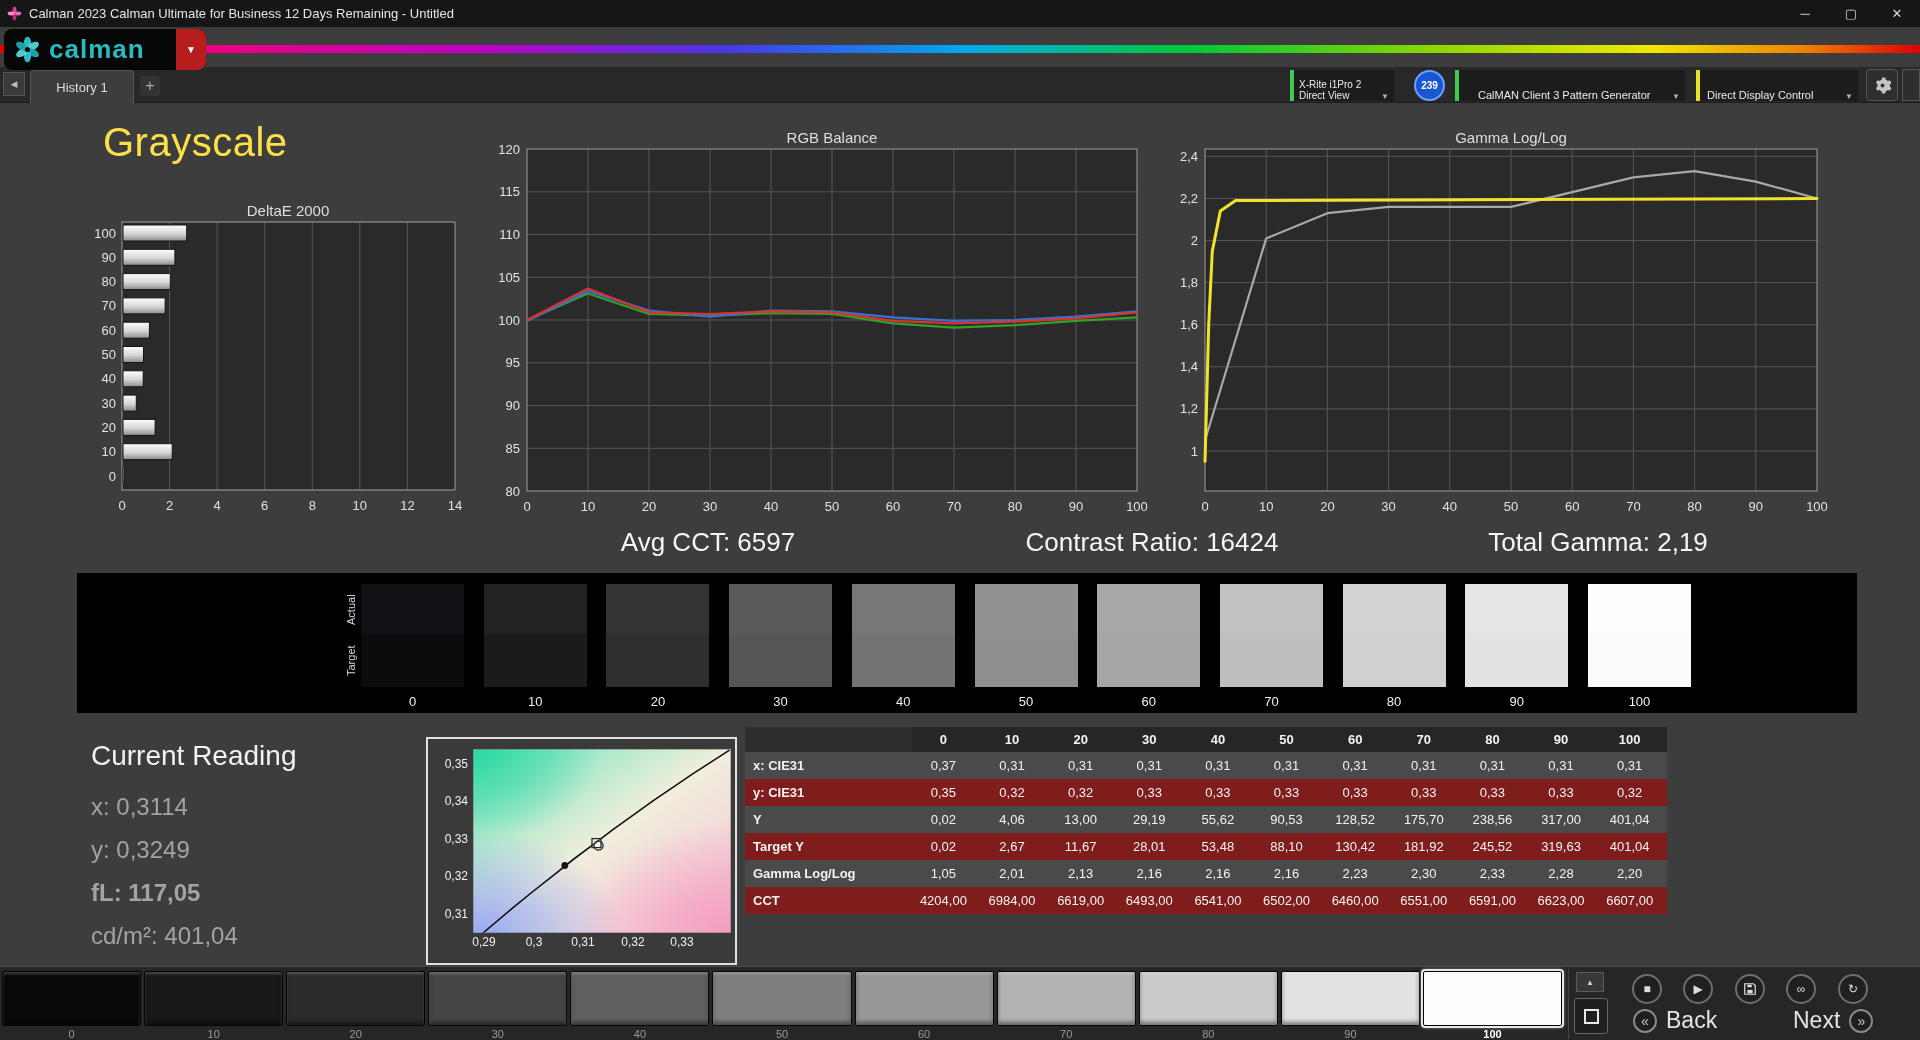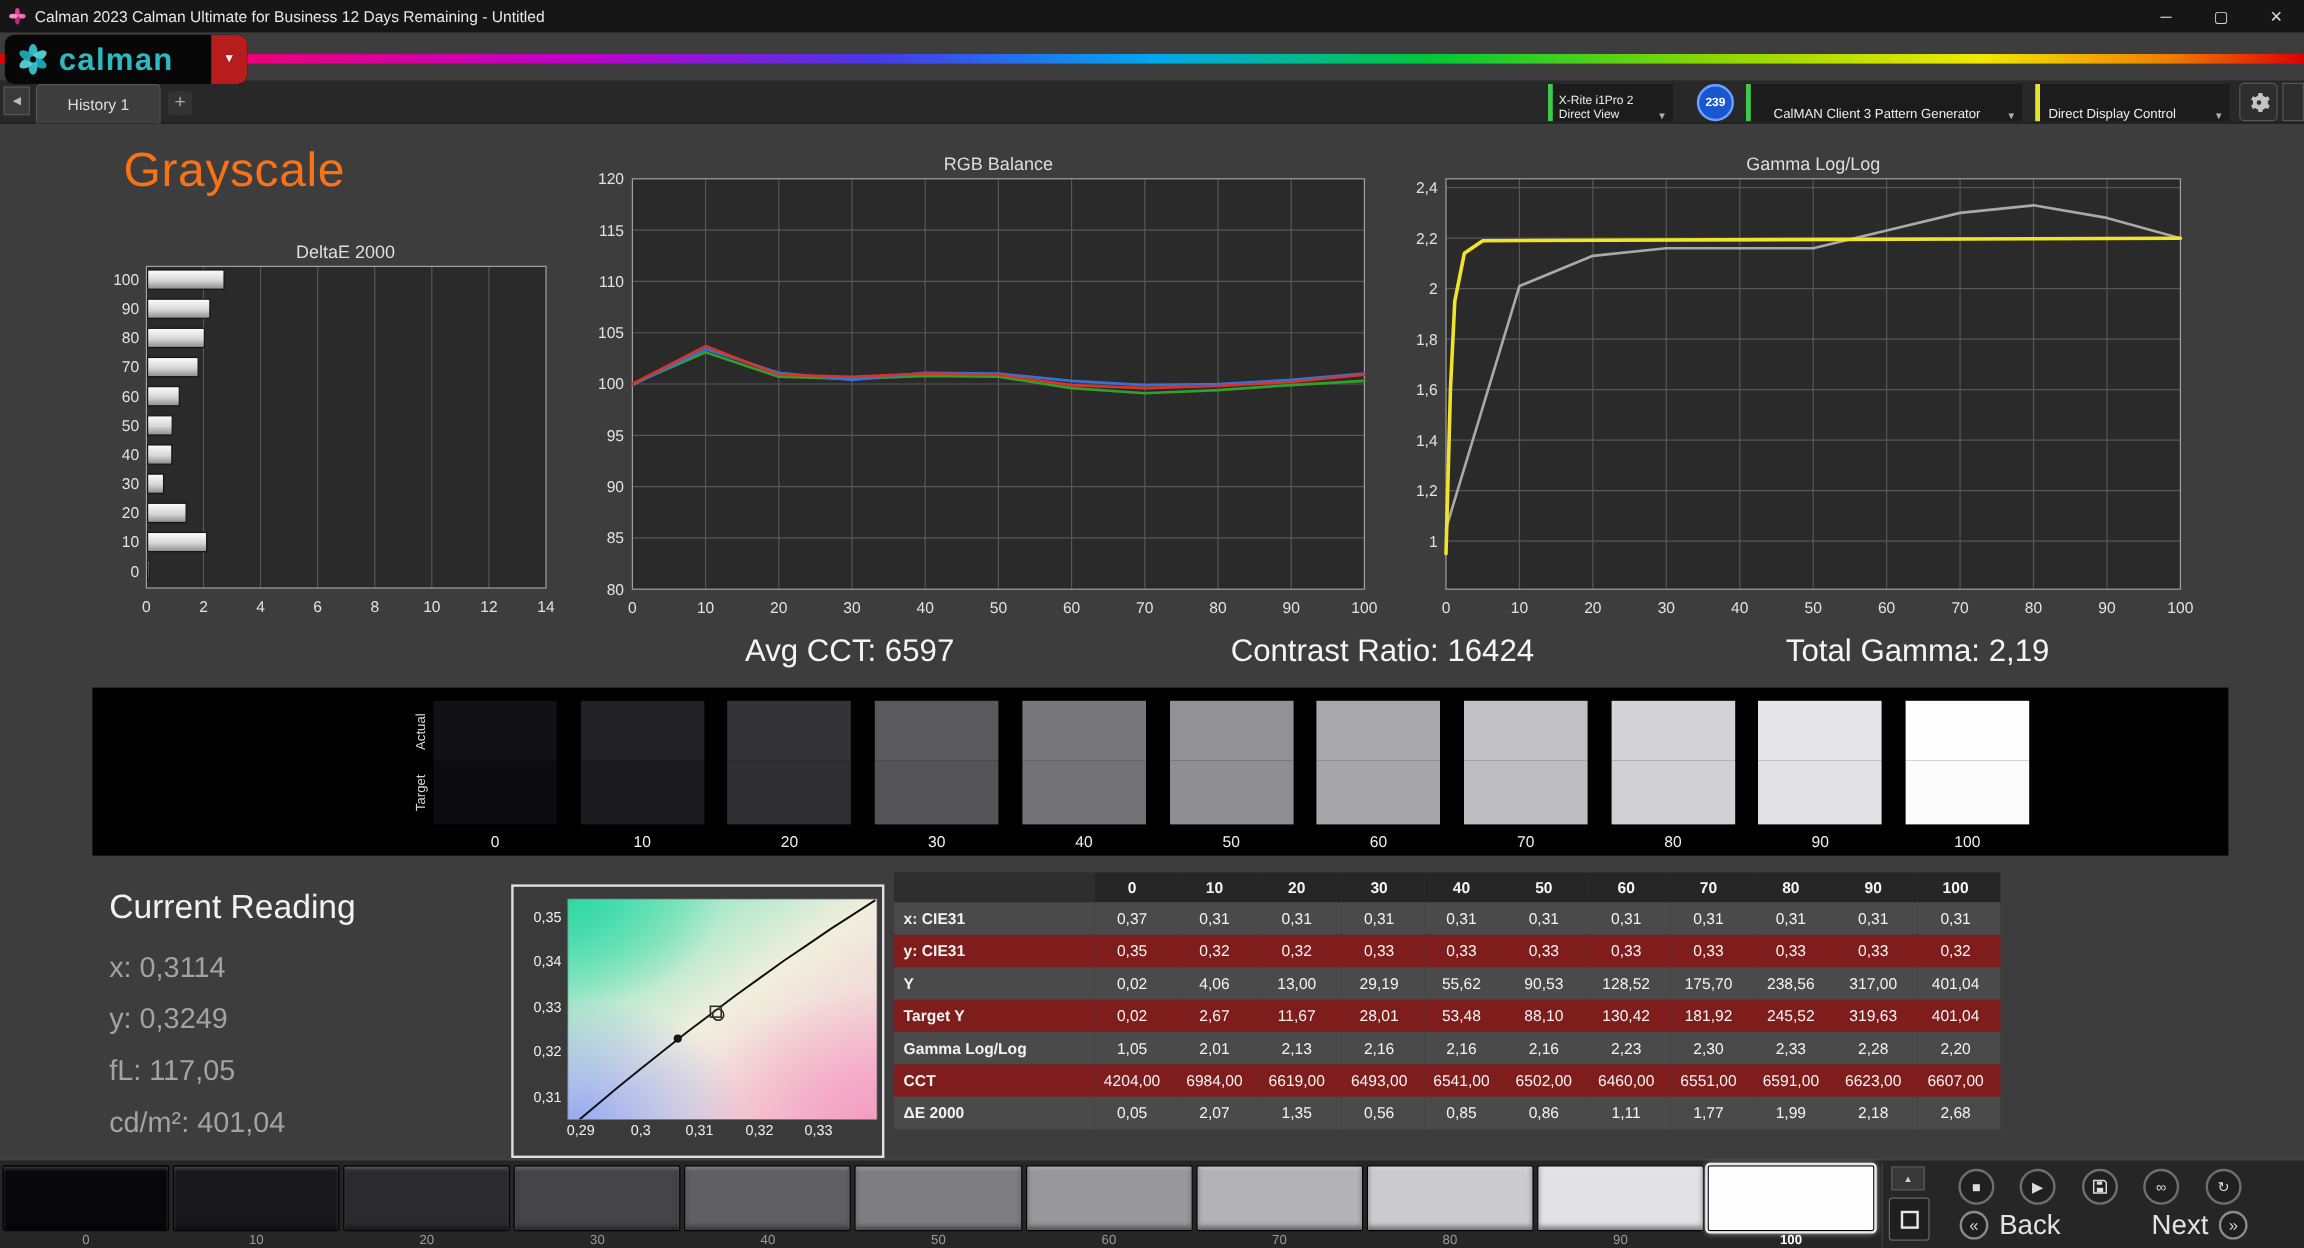--- a/index.html
+++ b/index.html
@@ -58,21 +58,21 @@
     font-size:10px; font-weight:bold; display:flex; align-items:center; justify-content:center; z-index:4; }
   .pattern-box { left:1455px; width:230px; border-left:4px solid #3fc94f; font-size:11px; padding-left:19px; }
   .display-box { left:1696px; width:162px; border-left:4px solid #e8e22a; font-size:11px; padding-left:7px; }
   .gear-btn { position:absolute; left:1866px; top:69px; width:32px; height:32px;
     background:#2e2e2e; border:1px solid #555; border-radius:4px;
     display:flex; align-items:center; justify-content:center; z-index:3; }
   .edge-btn { position:absolute; left:1902px; top:69px; width:18px; height:32px;
     background:#2e2e2e; border:1px solid #555; z-index:3; }
   
   .page-title { position:absolute; left:103px; top:120px; font-size:40px;
-    font-weight:400; color:#f97316; letter-spacing:0.5px; }
+    font-weight:400; color:#fde047; letter-spacing:0.5px; }
   .chart-title { position:absolute; text-align:center; font-size:15px; color:#dedede; width:300px; }
   .chart-svg { position:absolute; }
   svg text { font-family:"Liberation Sans", sans-serif; }
   .stat { position:absolute; width:320px; top:527px; text-align:center;
     font-size:26px; color:#f5f5f5; }
   
   .swatch-strip { position:absolute; left:77px; top:573px; width:1780px; height:140px; background:#010101; }
   .vlabel { position:absolute; left:268px; width:14px; font-size:11px; color:#d8d8d8;
     writing-mode:vertical-rl; transform:rotate(180deg); text-align:center; }
   .vlabel-actual { top:11px; height:52px; }
@@ -394,21 +394,21 @@
       <div class="swatch" style="left:1511.0px">
         <div style="height:50px;background:#fdfdfd"></div>
         <div style="height:53px;background:#fbfbfb"></div>
       </div>
       <div class="sw-label" style="left:1511.0px">100</div>
     </div>
 
   <div class="cr-title">Current Reading</div>
   <div class="cr-line" style="top:793px;">x: 0,3114</div>
   <div class="cr-line" style="top:836px;">y: 0,3249</div>
-  <div class="cr-line" style="top:879px;">fL: 117,05</div>
+  <div class="cr-line" style="top:879px;font-weight:bold;">fL: 117,05</div>
   <div class="cr-line" style="top:922px;">cd/m²: 401,04</div>
 
   <div class="cie-widget" id="cie-widget">
     <svg id="cie-svg" class="cie-plot" width="258" height="184">
         <defs>
           <linearGradient id="cieBase" x1="0" y1="0" x2="1" y2="1">
             <stop offset="0" stop-color="#63e3b8"></stop>
             <stop offset="0.5" stop-color="#f1eedd"></stop>
             <stop offset="1" stop-color="#f4c0d5"></stop>
           </linearGradient>
@@ -556,34 +556,20 @@
           <td>6619,00</td>
           <td>6493,00</td>
           <td>6541,00</td>
           <td>6502,00</td>
           <td>6460,00</td>
           <td>6551,00</td>
           <td>6591,00</td>
           <td>6623,00</td>
           <td>6607,00</td>
         </tr>
-        <tr class="r-dark">
-          <td class="lbl">ΔE 2000</td>
-          <td>0,05</td>
-          <td>2,07</td>
-          <td>1,35</td>
-          <td>0,56</td>
-          <td>0,85</td>
-          <td>0,86</td>
-          <td>1,11</td>
-          <td>1,77</td>
-          <td>1,99</td>
-          <td>2,18</td>
-          <td>2,68</td>
-        </tr>
       </tbody>
     </table>
 
   <div class="bottom-bar">
     <div class="patch-row" id="patch-row">
         <div class="patch-wrap">
           <div class="patch" style="background:#08080a"></div>
           <div class="patch-label">0</div>
         </div>
         <div class="patch-wrap">

